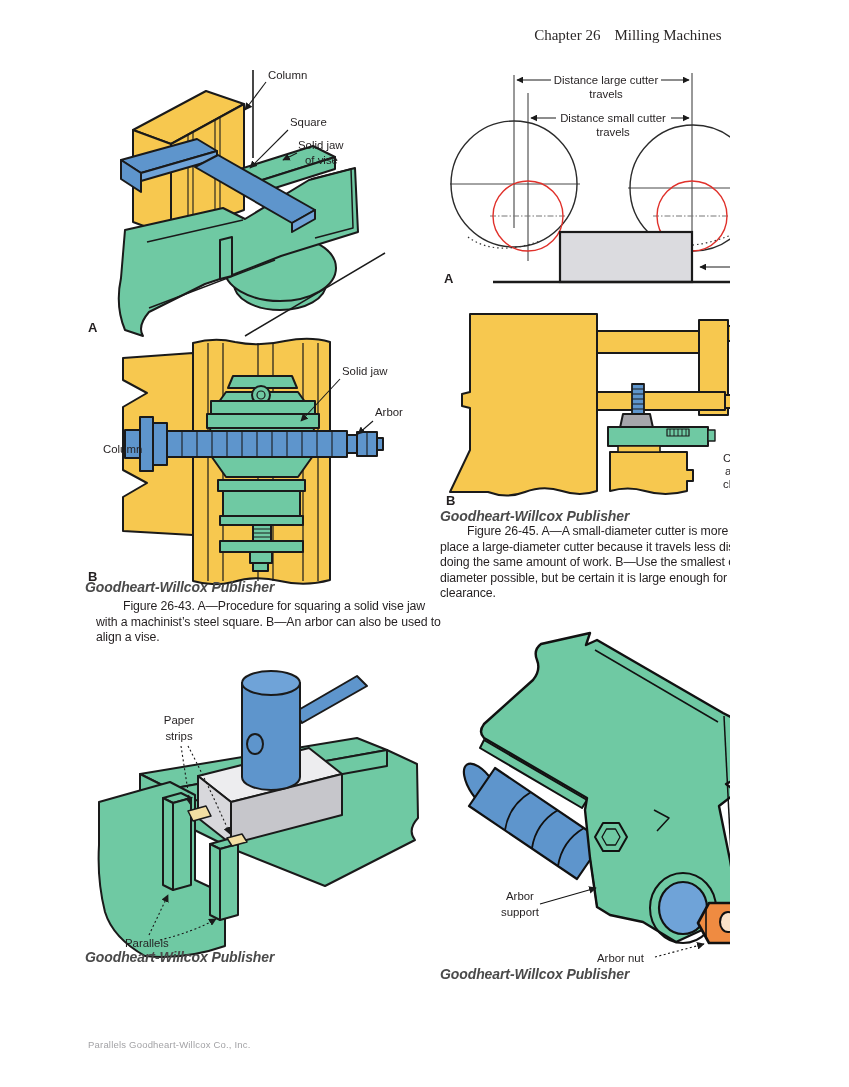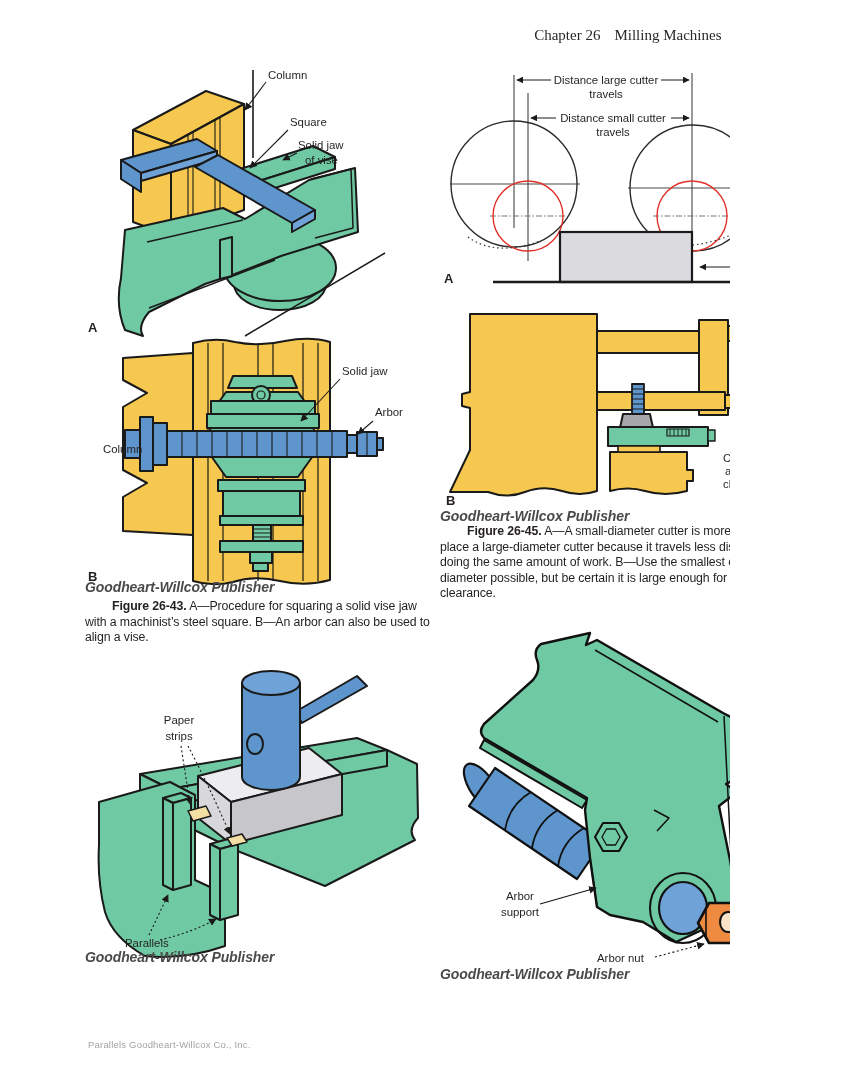--- a/index.html
+++ b/index.html
@@ -4,21 +4,21 @@
 <style>
   html,body{margin:0;padding:0;background:#ffffff;}
   #page{position:relative;width:730px;height:1087px;background:#ffffff;overflow:hidden;
         font-family:"Liberation Sans",sans-serif;color:#231F20;}
   .abs{position:absolute;}
   #header{top:27px;left:400px;width:371px;text-align:right;
           font-family:"Liberation Serif",serif;font-size:15px;color:#2b2828;}
   #header .gap1{margin-left:14px;}
   #header .pagenum{font-weight:bold;margin-left:27px;}
   .caption{font-size:12.3px;line-height:15.6px;color:#231F20;letter-spacing:-0.1px;}
-  .caption b{font-weight:bold;padding-left:27px;}
+  .caption b{font-weight:normal;padding-left:27px;}
   .credit{font-size:14px;font-style:italic;font-weight:bold;color:#4a4a4a;
           font-family:"Liberation Sans",sans-serif;letter-spacing:-0.1px;}
   #footer{top:1039px;left:88px;font-size:9.5px;color:#a3a3a6;letter-spacing:0.2px;}
   svg text{font-family:"Liberation Sans",sans-serif;fill:#231F20;font-size:11.4px;}
   svg text.partlbl{font-weight:bold;font-size:13px;}
   svg text.tabtxt{fill:#ffffff;font-weight:bold;font-size:9.5px;letter-spacing:1px;}
   svg path,svg rect,svg circle,svg ellipse,svg line,svg polyline,svg polygon{vector-effect:none;}
 </style>
 </head>
 <body>
@@ -156,21 +156,21 @@
       </g>
     </g>
     <text x="257" y="40">Solid jaw</text>
     <text x="290" y="81">Arbor</text>
     <text x="18" y="118">Column</text>
     <text class="partlbl" x="3" y="246">B</text>
   </svg>
 
   <div class="abs credit" style="left:85px;top:579px;width:337px;">Goodheart-Willcox Publisher</div>
 
-  <div class="abs caption" style="left:85px;top:599px;width:350px;">
+  <div class="abs caption" style="left:96px;top:599px;width:350px;">
     <b>Figure 26-43.</b><span> A—Procedure for squaring a solid vise jaw with a machinist’s steel square. B—An arbor can also be used to align a vise.</span>
   </div>
 
   <svg class="abs" style="left:440px;top:65px;" width="390" height="230" viewBox="0 0 390 230">
     <defs>
       <marker id="arrC" viewBox="0 0 10 10" refX="9" refY="5" markerWidth="7" markerHeight="7" orient="auto-start-reverse">
         <path d="M0,0 L10,5 L0,10 Z" fill="#1a1a1a"></path>
       </marker>
     </defs>
     <g stroke="#333" stroke-width="1" fill="none">

